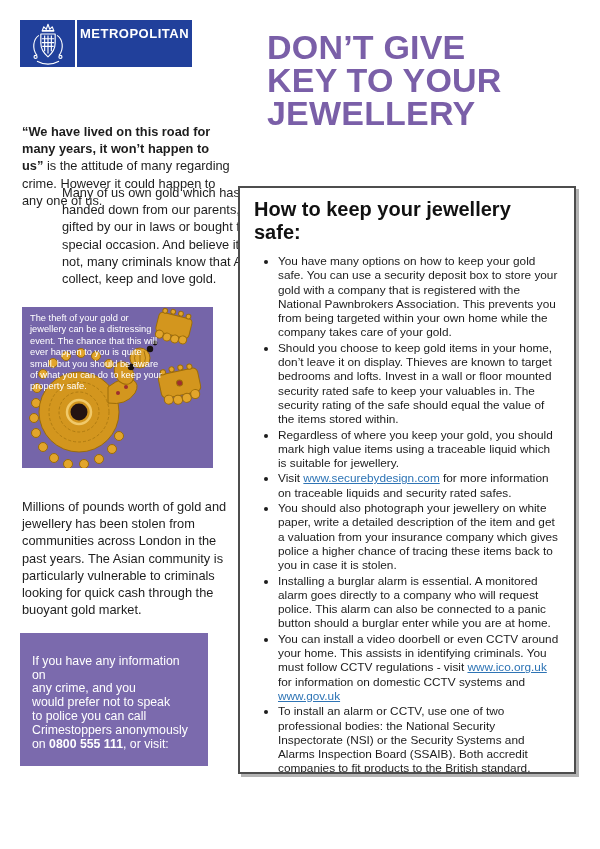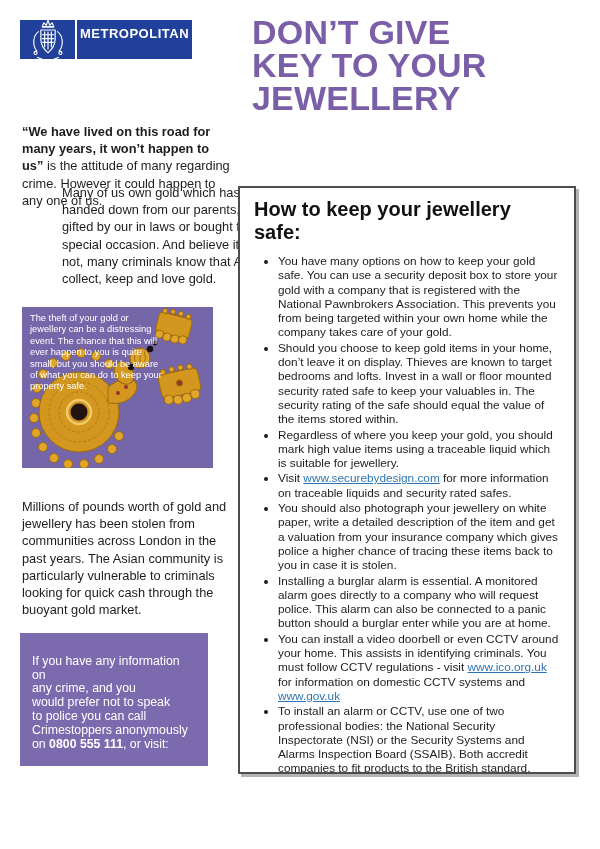--- a/index.html
+++ b/index.html
@@ -1,26 +1,26 @@
 <!DOCTYPE html>
 <html><head>
 <meta charset="utf-8">
 <style>
   html,body{margin:0;padding:0;background:#fff;}
   .page{position:relative;width:600px;height:849px;background:#ffffff;overflow:hidden;
         font-family:"Liberation Sans",sans-serif;color:#1d1d1d;}
   .b{font-weight:bold;}
   
-  .logo{position:absolute;left:20px;top:20px;width:172px;height:39px;background:#21409b;display:flex;}
+  .logo{position:absolute;left:20px;top:20px;width:172px;height:47px;background:#21409b;display:flex;}
   .crest{width:55px;border-right:2px solid #fff;display:flex;align-items:center;justify-content:center;}
   .logo-text{flex:1;color:#fff;text-align:center;padding-top:6px;}
   .logo-line1{font-size:13px;font-weight:bold;letter-spacing:.5px;}
   .logo-line2{font-size:17px;font-weight:bold;letter-spacing:4px;margin-top:1px;}
   
-  .headline{position:absolute;left:252px;top:16px;margin:0;font-size:34px;line-height:33px;
+  .headline{position:absolute;left:252px;top:16px;margin:15px;font-size:34px;line-height:33px;
             font-weight:800;color:#7a5fa8;letter-spacing:.2px;}
   
   .para{position:absolute;left:22px;width:211px;margin:0;font-size:12.8px;line-height:17.2px;color:#1d1d1d;}
   .p1{top:106px;margin-top:17px;}
   .p2{top:184px;margin-left:40px;}
   .p3{top:498px;}
   .jewel-box{position:absolute;left:22px;top:307px;width:191px;height:161px;background:#7565a9;}
   .jewel-box svg{position:absolute;left:0;top:0;}
   .jewel-caption{position:absolute;left:8px;top:6px;width:132px;color:#ffffff;
                  font-size:9.3px;line-height:11.4px;}

